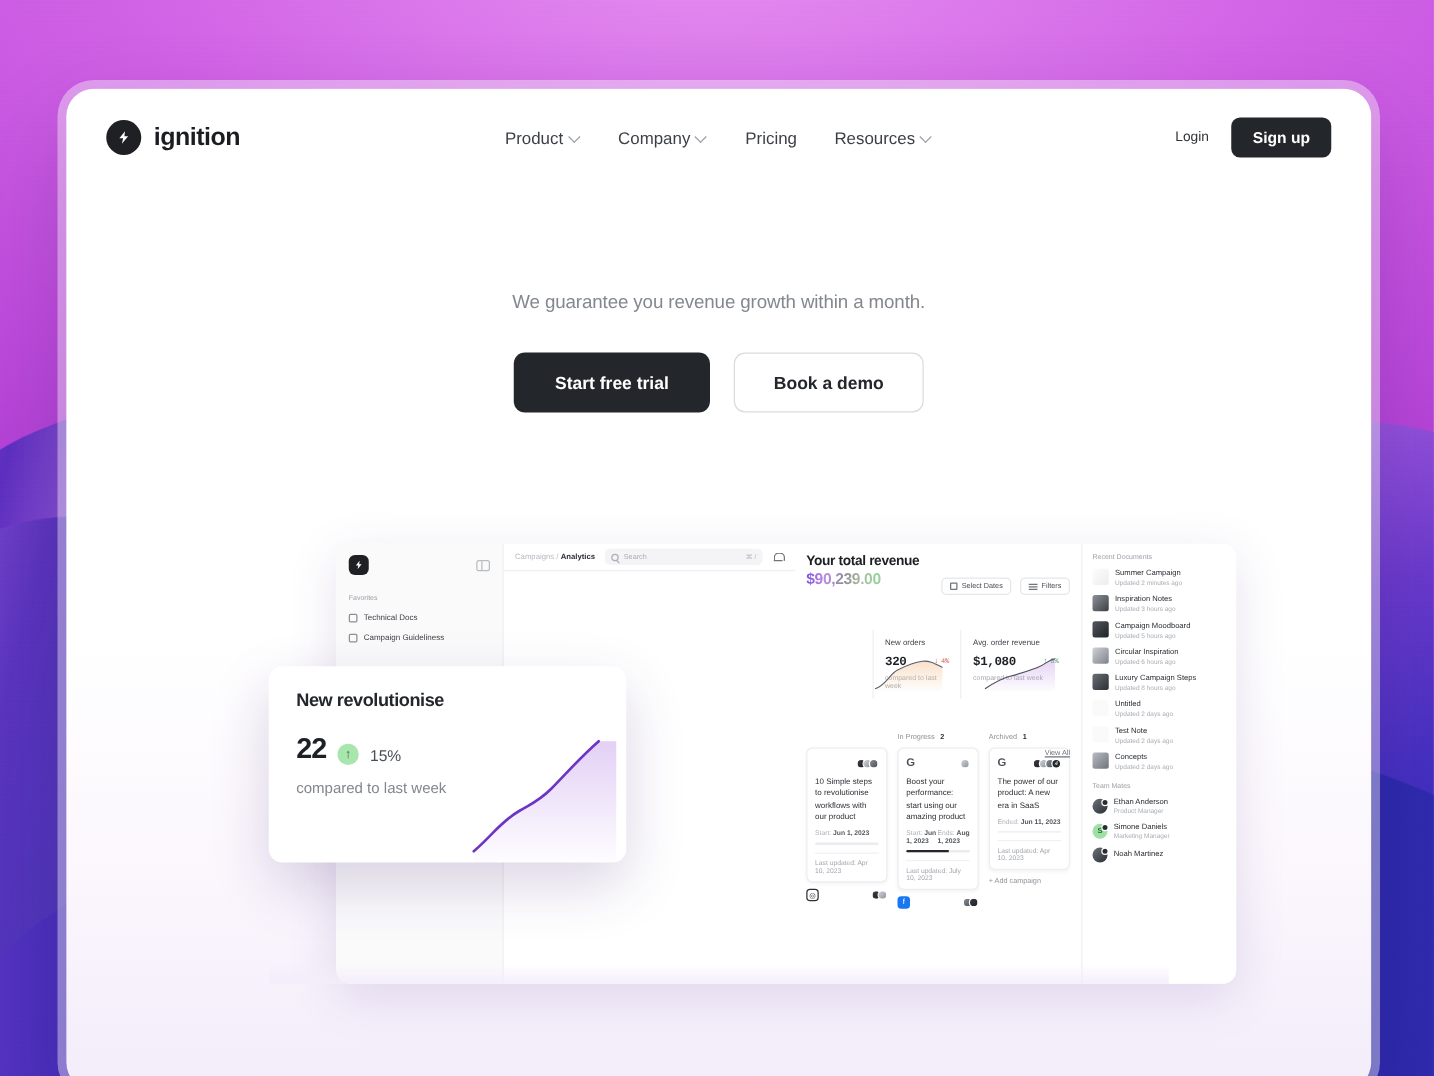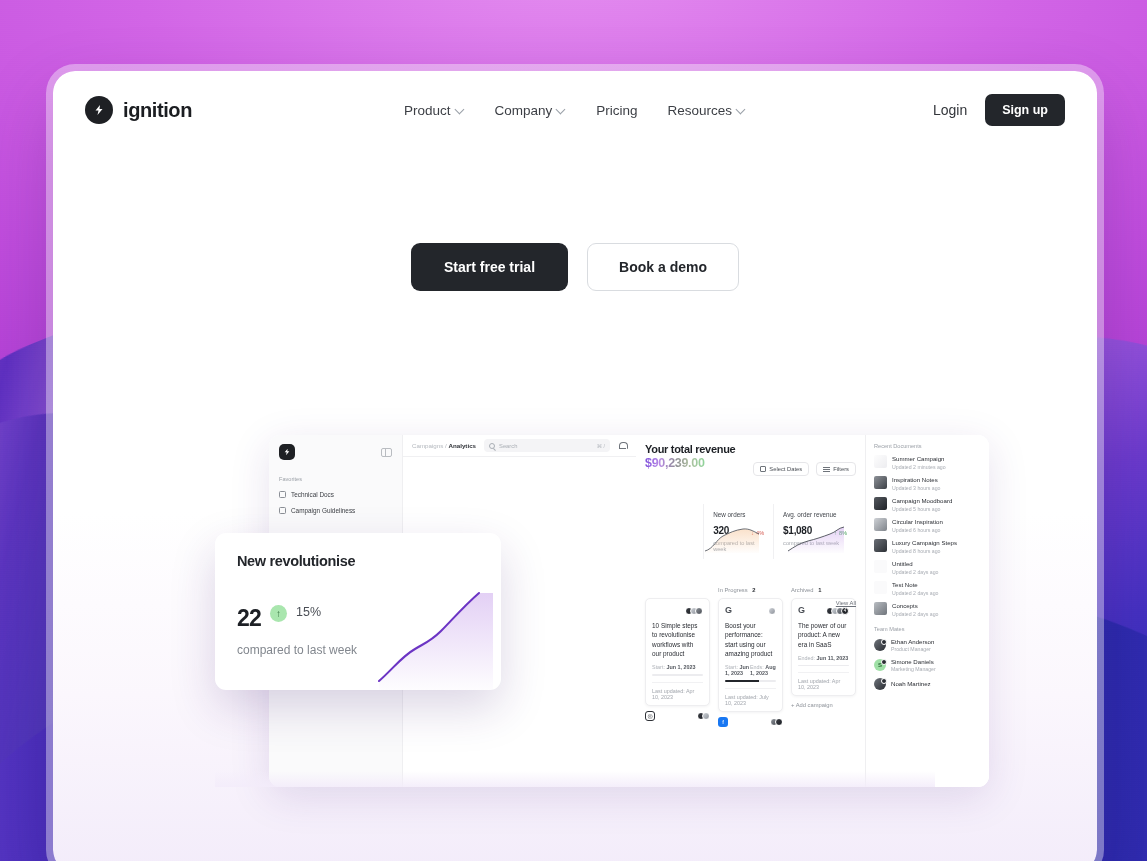--- a/index.html
+++ b/index.html
@@ -112,21 +112,21 @@
     font-size: 13.5px; color: #3c3f45; cursor: pointer; white-space: nowrap;
   }
   .chev { width: 9px; height: 9px; display: inline-block; position: relative; top: -1px; }
   .chev::before {
     content: ""; position: absolute; left: 0; top: 1px;
     width: 6px; height: 6px;
     border-right: 1.4px solid #9aa0a8; border-bottom: 1.4px solid #9aa0a8;
     transform: rotate(45deg);
   }
   .nav-right { margin-left: auto; display: flex; align-items: center; gap: 18px; }
-  .login-link { font-size: 14px; color: #32353a; cursor: pointer; }
+  .login-link { font-size: 11px; color: #32353a; cursor: pointer; }
   .signup-btn {
     background: #23262b; color: #fff;
     font-size: 12.5px; font-weight: bold;
     padding: 9px 17px; border-radius: 7px; border: none; cursor: pointer;
   }
 
   
   .hero { text-align: center; padding-top: 62px; }
   .hero h1 {
     font-size: 62px; line-height: 1.0;
@@ -231,21 +231,21 @@
     border: 0.8px solid #e6e6e9; border-radius: 4px; padding: 3px 6px; background: #fff;
   }
   .cal { width: 6px; height: 6px; border: 0.9px solid #6f747b; border-radius: 1px; }
   .filt { width: 7px; height: 6px; position: relative; }
   .filt::before { content:""; position:absolute; left:0; top:1px; width:7px; height:0.8px; background:#6f747b; box-shadow: 0 2px 0 #6f747b, 0 4px 0 #6f747b;}
 
   .stats-row { display: flex; margin-top: 34px; }
   .stat-col { flex: 1; padding: 7px 9px; border-left: 1px solid #f0f0f2; position: relative; }
   .stat-col:first-child { border-left: none; }
   .stat-title { font-size: 6.3px; color: #41454b; }
-  .stat-val-row { display: flex; align-items: flex-end; gap: 22px; margin-top: 7px; }
+  .stat-val-row { display: flex; align-items: flex-start; gap: 22px; margin-top: 7px; font-family: Liberation Mono, monospace; }
   .stat-val { font-size: 10px; font-weight: bold; color: #1d2025; letter-spacing: -0.3px; }
   .delta { display: flex; align-items: center; gap: 2px; font-size: 5.6px; }
   .delta.up { color: #3f9c55; }
   .delta.down { color: #d4574e; }
   .arrow { font-size: 6px; line-height: 1; }
   .stat-note { font-size: 5.6px; color: #a5a9af; margin-top: 4px; }
   .spark { position: absolute; right: 8px; bottom: 6px; width: 62px; height: 28px; }
 
   .viewall { position: absolute; right: 9px; top: 165px; font-size: 5.8px; color: #6d727a; text-decoration: underline; }
 
@@ -316,21 +316,21 @@
 
   
   .float-card {
     position: absolute; left: 0; top: 98px;
     width: 286px; height: 157px;
     background: #fff; border-radius: 11px;
     box-shadow: 0 18px 46px rgba(60,25,110,0.18);
     padding: 20px 22px; overflow: hidden;
   }
   .fc-title { font-size: 14.5px; font-weight: bold; color: #23262b; letter-spacing: -0.35px; }
-  .fc-row { display: flex; align-items: flex-start; gap: 9px; margin-top: 36px; }
+  .fc-row { display: flex; align-items: flex-end; gap: 9px; margin-top: 16px; }
   .fc-num { font-size: 23px; font-weight: bold; color: #1d2025; letter-spacing: -0.8px; }
   .fc-badge {
     width: 17px; height: 17px; border-radius: 50%; background: #a9e6ae;
     display: flex; align-items: center; justify-content: center; color: #2f6b3a; font-size: 10px;
   }
   .fc-pct { font-size: 12.5px; color: #4a4e55; }
   .fc-note { font-size: 12px; color: #82878e; margin-top: 11px; }
   .fc-chart { position: absolute; right: 0; bottom: 0; width: 130px; height: 105px; }
 
   
@@ -384,20 +384,21 @@
       </div>
     </div>
 
     <div class="nav-right">
       <span class="login-link">Login</span>
       <button class="signup-btn">Sign up</button>
     </div>
   </div>
 
   <div class="hero">
+    <div class="hero-sub">We guarantee you revenue growth within a month.</div>
     <div class="cta-row">
       <button class="btn-primary">Start free trial</button>
       <button class="btn-secondary">Book a demo</button>
     </div>
   </div>
 
   <div class="dash-wrap">
     <div class="dash">
 
       <div class="d-side">

